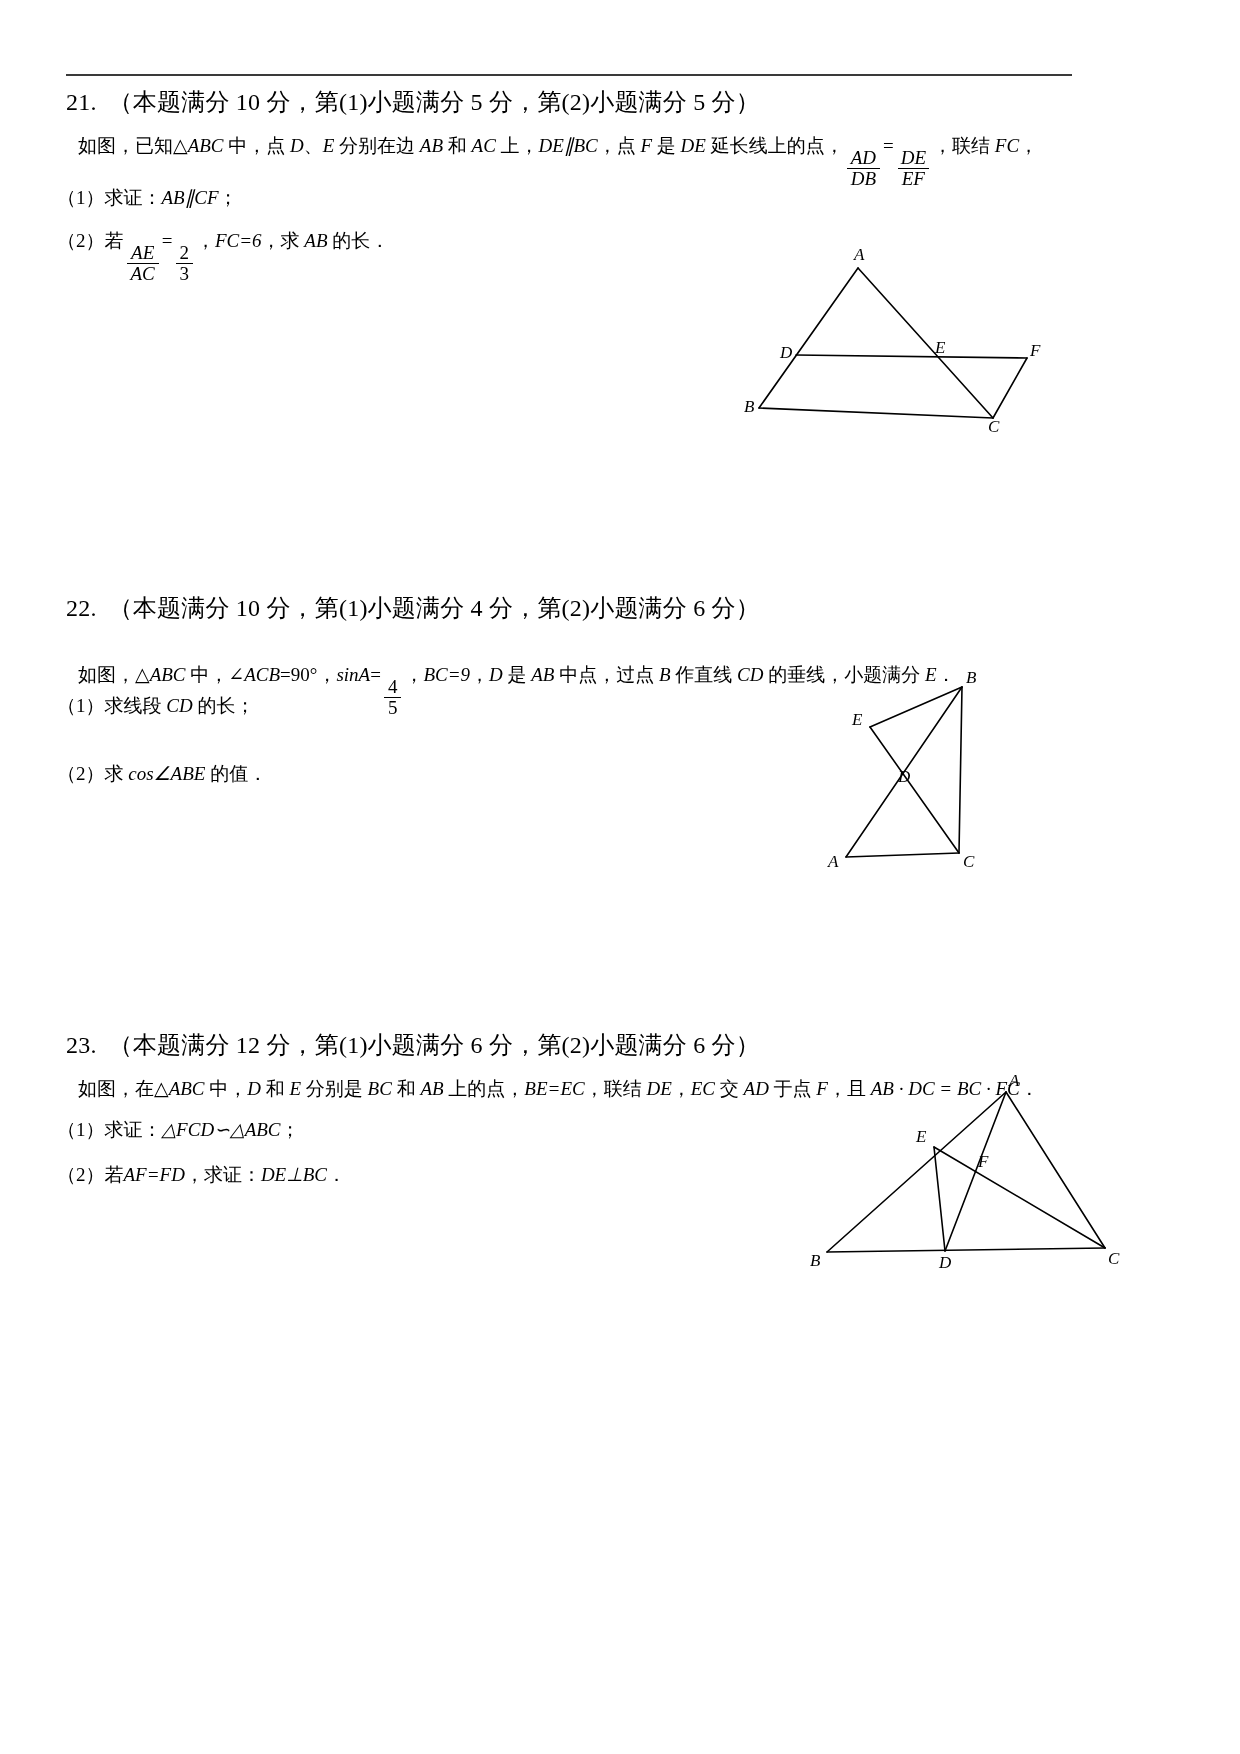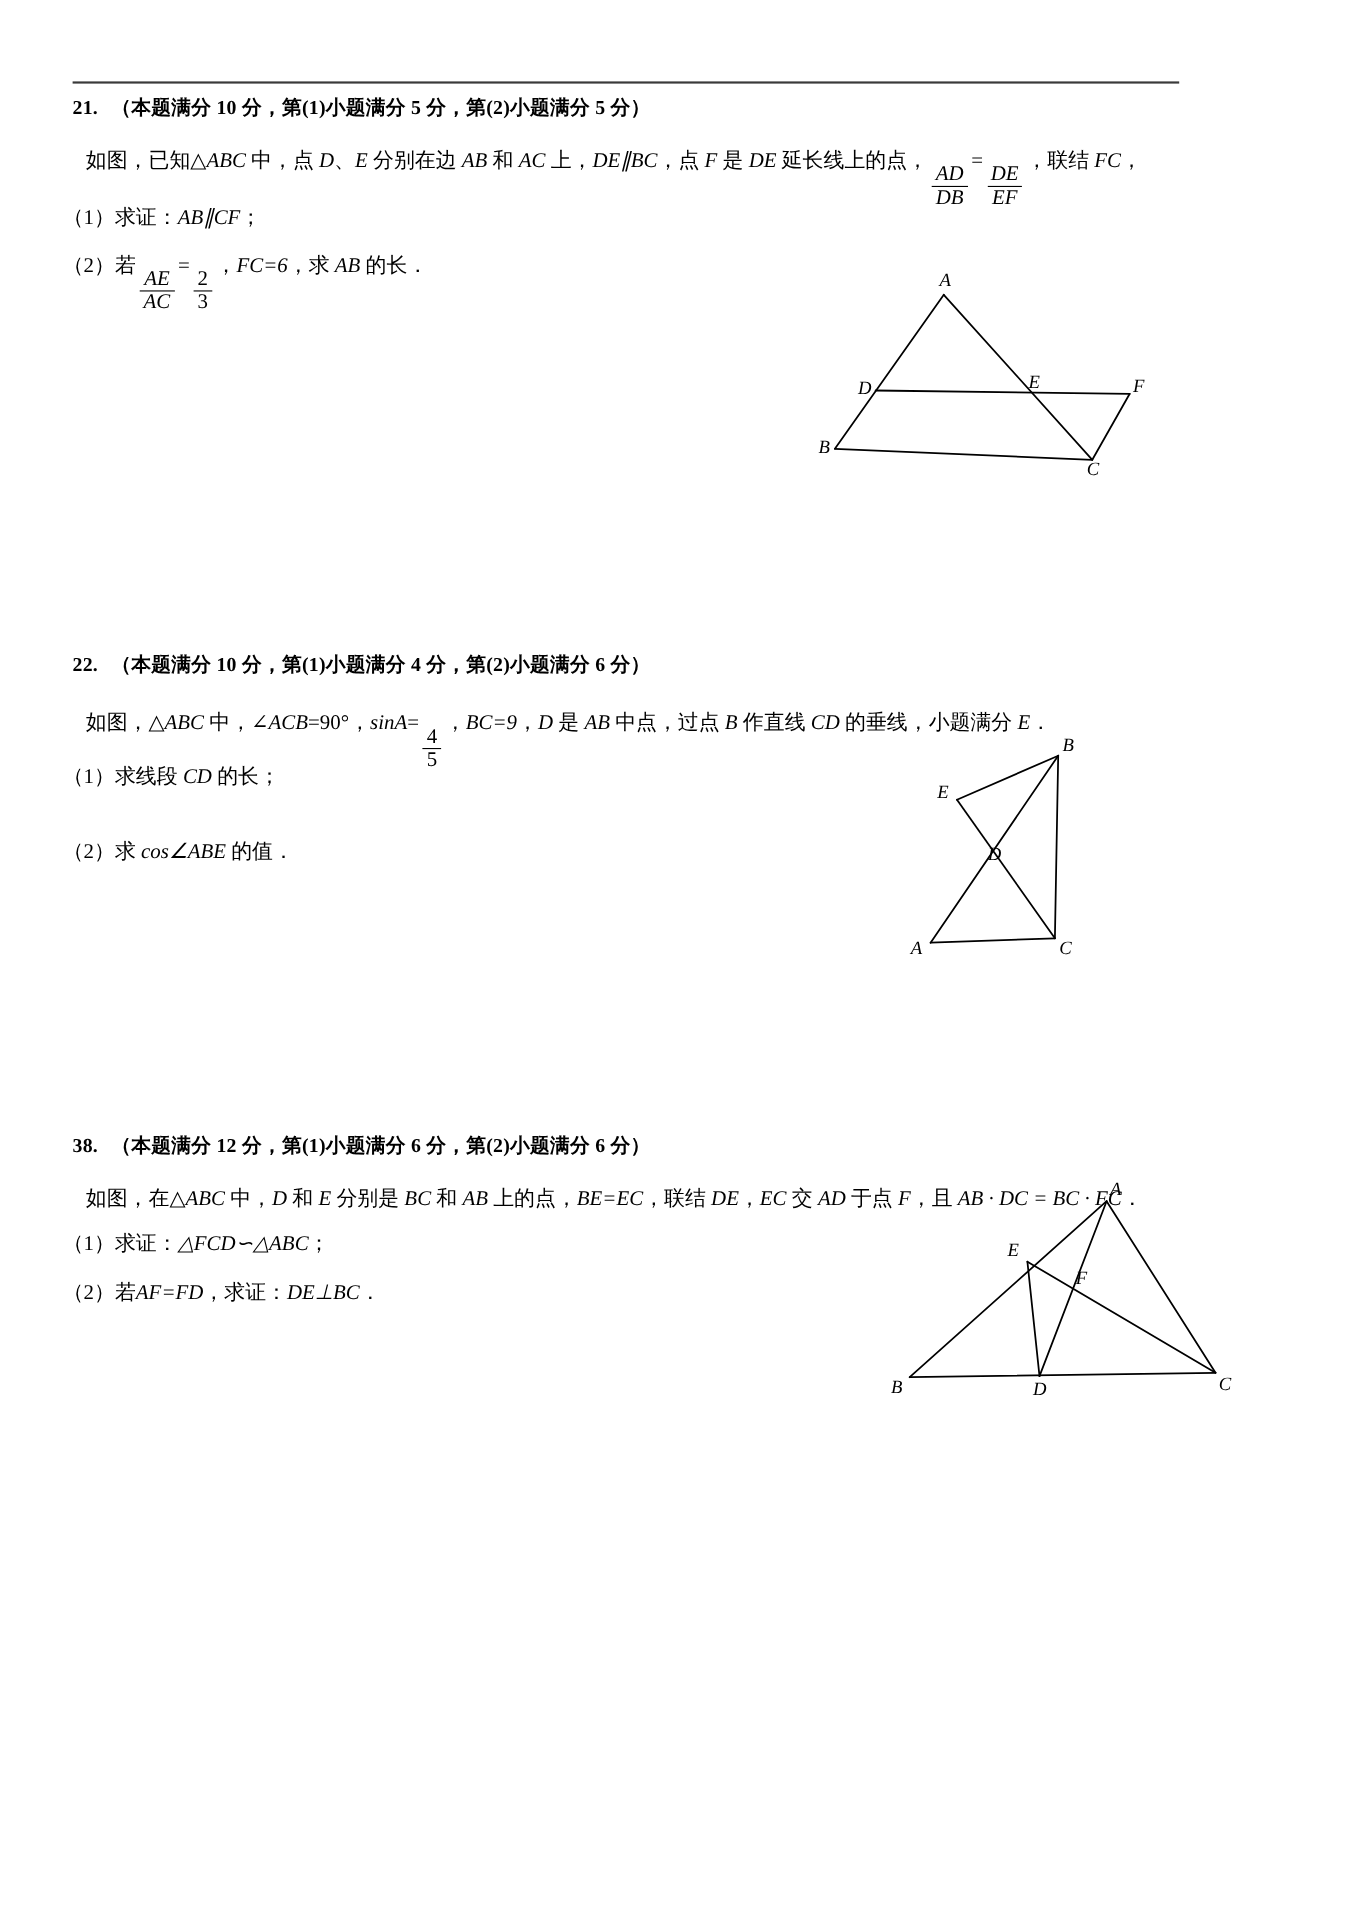--- a/index.html
+++ b/index.html
@@ -32,22 +32,22 @@
     height: 2px;
     background: #3a3a3a;
   }
 
   
   .problem { position: absolute; left: 0; width: 1240px; }
 
   .q-head {
     position: absolute;
     left: 66px;
-    font-weight: bold;
-    font-size: 18px;
+    font-weight: normal;
+    font-size: 24px;
     letter-spacing: 0.2px;
     white-space: nowrap;
   }
   .q-num { margin-right: 12px; }
 
   .q-body {
     position: absolute;
     left: 66px;
     font-size: 19px;
     white-space: nowrap;
@@ -146,21 +146,21 @@
       </svg>
     </div>
   </div>
 
   <div class="problem">
 
     <div class="q-head" style="top:592px;">
       <span class="q-num">22.</span><span>（本题满分 10 分，第(1)小题满分 4 分，第(2)小题满分 6 分）</span>
     </div>
 
-    <div class="q-body" style="top:644px;">
+    <div class="q-body" style="top:662px;">
       <span class="cn">如图，△</span><span class="mi">ABC</span><span class="cn"> 中，∠</span><span class="mi">ACB</span><span class="cn">=90°，</span><span class="mi">sinA</span><span>=</span><span class="frac">
           <span class="num">4</span>
           <span class="den">5</span>
         </span><span class="cn">，</span><span class="mi">BC=9</span><span class="cn">，</span><span class="mi">D</span><span class="cn"> 是 </span><span class="mi">AB</span><span class="cn"> 中点，过点 </span><span class="mi">B</span><span class="cn"> 作直线 </span><span class="mi">CD</span><span class="cn"> 的垂线，小题满分 </span><span class="mi">E</span><span class="cn">．</span>
     </div>
 
     <div class="q-sub" style="top:693px;">
       <span class="cn">（1）</span><span class="cn">求线段 </span><span class="mi">CD</span><span class="cn"> 的长；</span>
     </div>
 
@@ -187,21 +187,21 @@
         <text class="lbl" x="78" y="117">D</text>
         <text class="lbl" x="8" y="202">A</text>
         <text class="lbl" x="143" y="202">C</text>
       </svg>
     </div>
   </div>
 
   <div class="problem">
 
     <div class="q-head" style="top:1029px;">
-      <span class="q-num">38.</span><span>（本题满分 12 分，第(1)小题满分 6 分，第(2)小题满分 6 分）</span>
+      <span class="q-num">23.</span><span>（本题满分 12 分，第(1)小题满分 6 分，第(2)小题满分 6 分）</span>
     </div>
 
     <div class="q-body" style="top:1076px;">
       <span class="cn">如图，在△</span><span class="mi">ABC</span><span class="cn"> 中，</span><span class="mi">D</span><span class="cn"> 和 </span><span class="mi">E</span><span class="cn"> 分别是 </span><span class="mi">BC</span><span class="cn"> 和 </span><span class="mi">AB</span><span class="cn"> 上的点，</span><span class="mi">BE=EC</span><span class="cn">，联结 </span><span class="mi">DE</span><span class="cn">，</span><span class="mi">EC</span><span class="cn"> 交 </span><span class="mi">AD</span><span class="cn"> 于点 </span><span class="mi">F</span><span class="cn">，且 </span><span class="mi">AB · DC = BC · FC</span><span class="cn">．</span>
     </div>
 
     <div class="q-sub" style="top:1117px;">
       <span class="cn">（1）</span><span class="cn">求证：</span><span class="mi">△FCD∽△ABC</span><span class="cn">；</span>
     </div>
 

